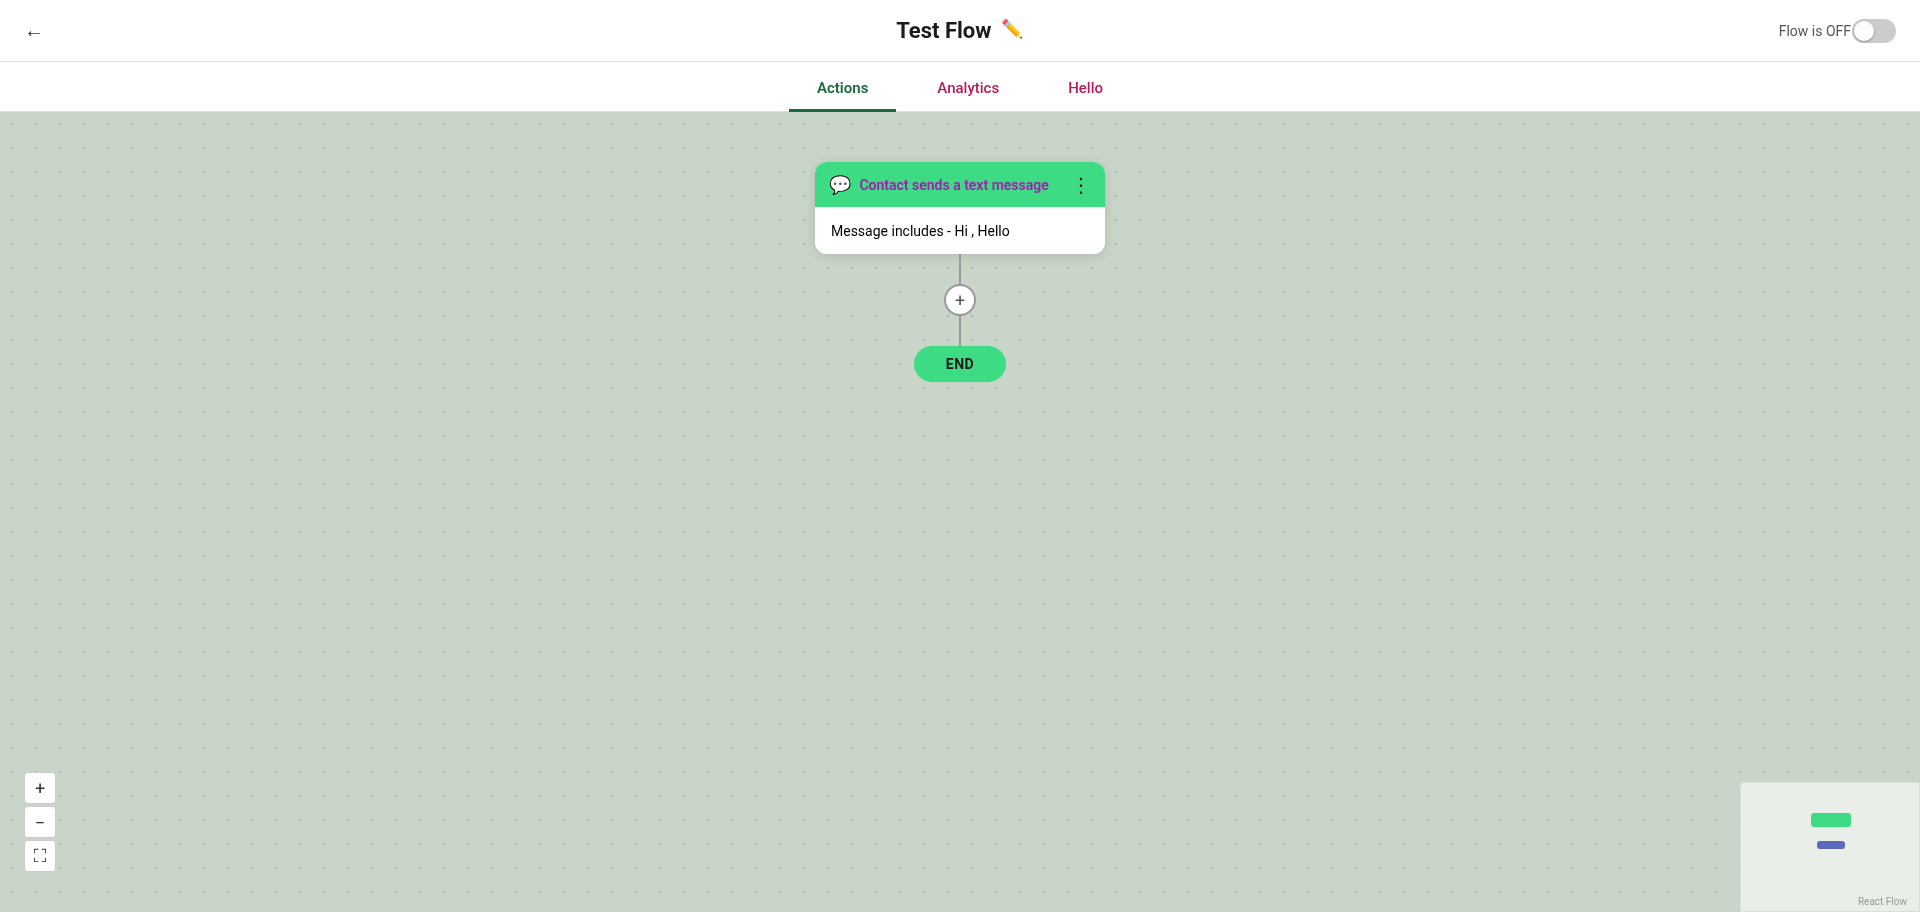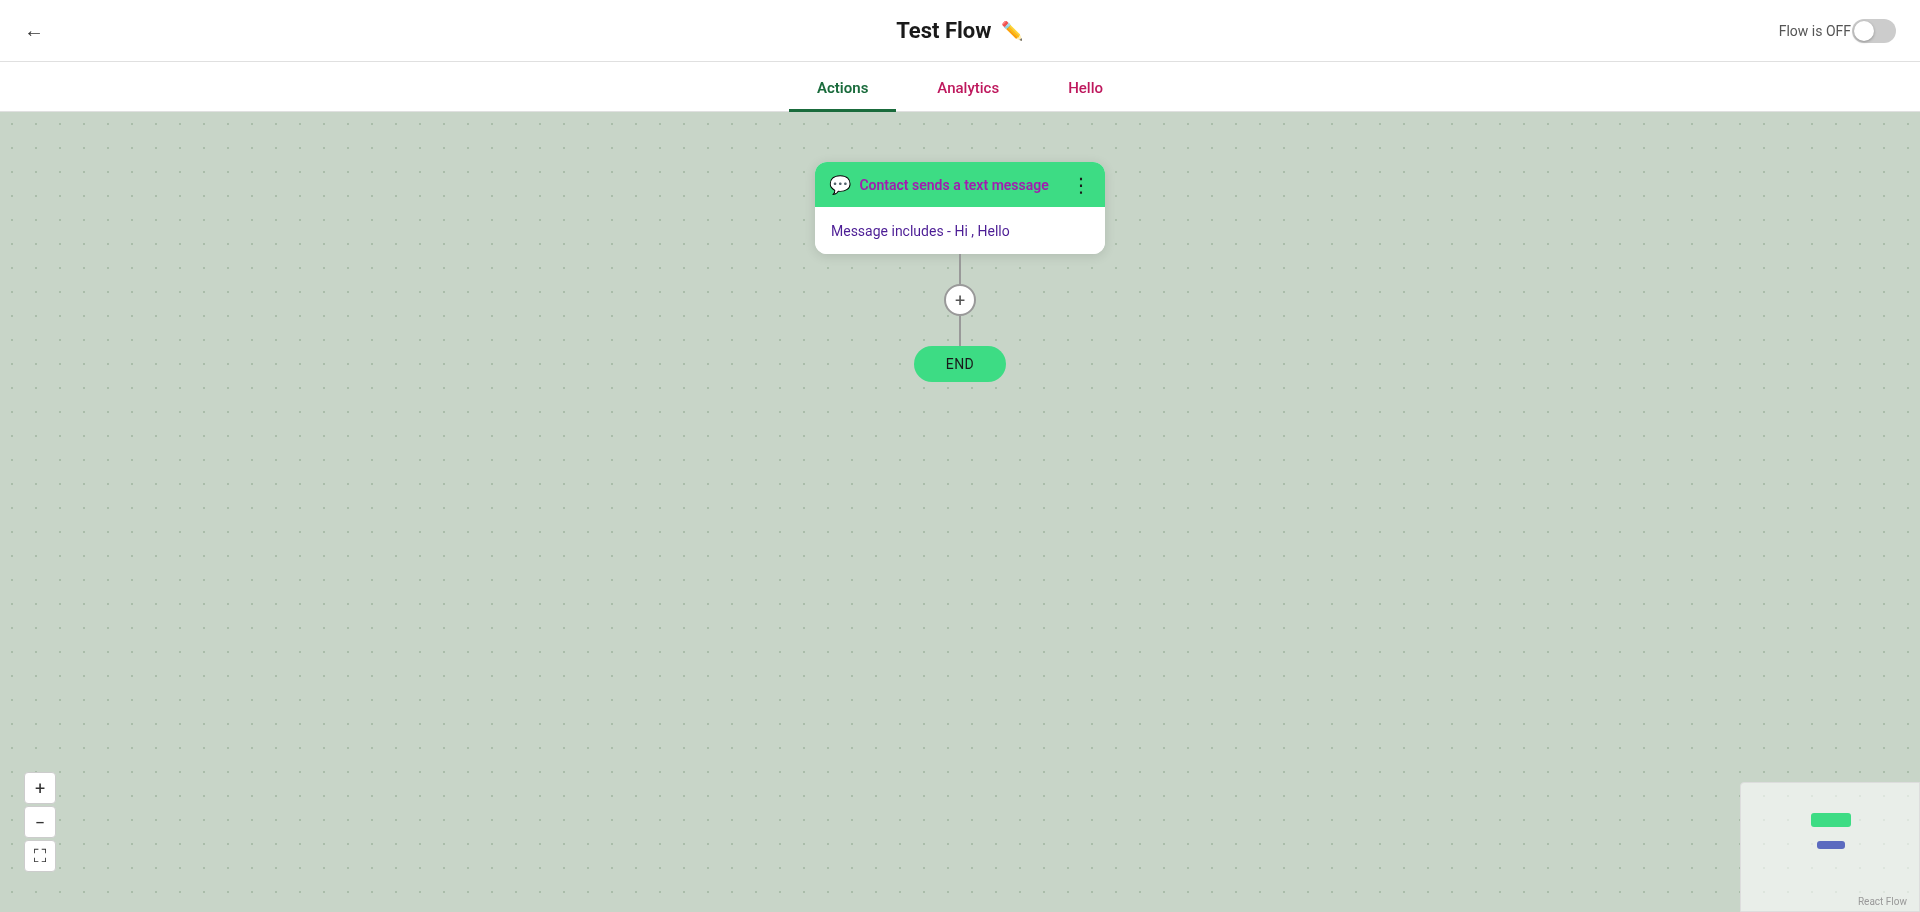--- a/index.html
+++ b/index.html
@@ -22,21 +22,20 @@
       font-size: 20px;
       cursor: pointer;
       color: #333;
       background: none;
       border: none;
       display: flex;
       align-items: center;
     }
     #title-area {
       display: flex;
-      align-items: center;
       gap: 10px;
       position: absolute;
       left: 50%;
       transform: translateX(-50%);
     }
     #title-text {
       font-size: 22px;
       font-weight: 700;
       color: #1a1a1a;
     }
@@ -162,21 +161,21 @@
       background: none;
       border: none;
       line-height: 1;
     }
     #trigger-body {
       background: white;
       padding: 14px 16px;
     }
     #trigger-condition {
       font-size: 14px;
-      color: #4c1d95;
+      color: #000000;
     }
 
     
     #connector-line {
       width: 2px;
       height: 30px;
       background: #999;
       margin: 0 auto;
     }
 
@@ -202,21 +201,21 @@
       background: #999;
       margin: 0 auto;
     }
 
     
     #end-node {
       background: #3ddc84;
       border-radius: 20px;
       padding: 10px 32px;
       font-size: 14px;
-      font-weight: 400;
+      font-weight: 700;
       color: #1a1a1a;
       cursor: pointer;
       letter-spacing: 0.5px;
     }
 
     
     #zoom-controls {
       position: absolute;
       bottom: 40px;
       left: 24px;

